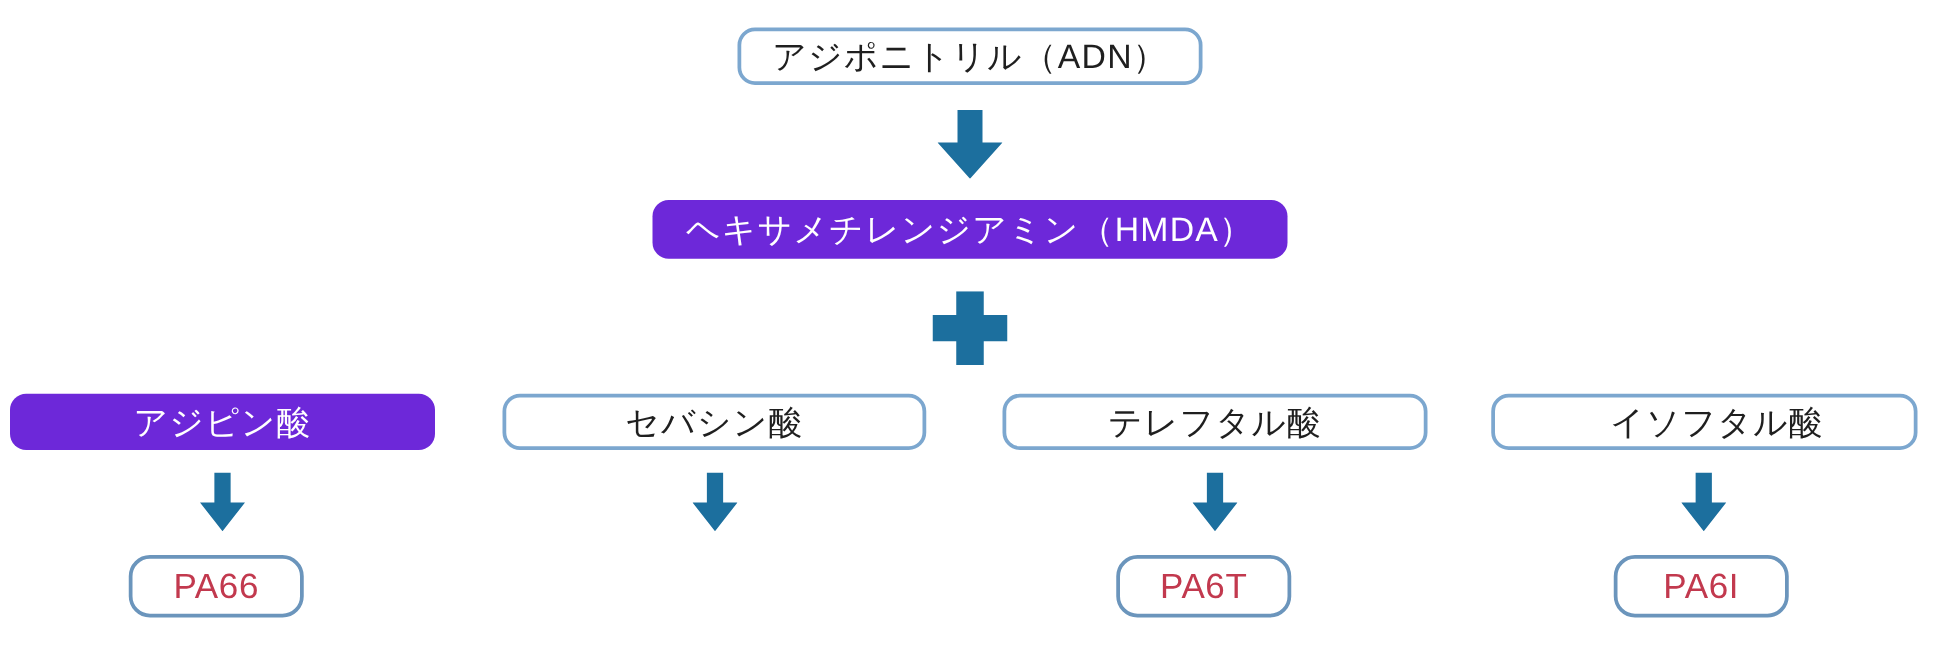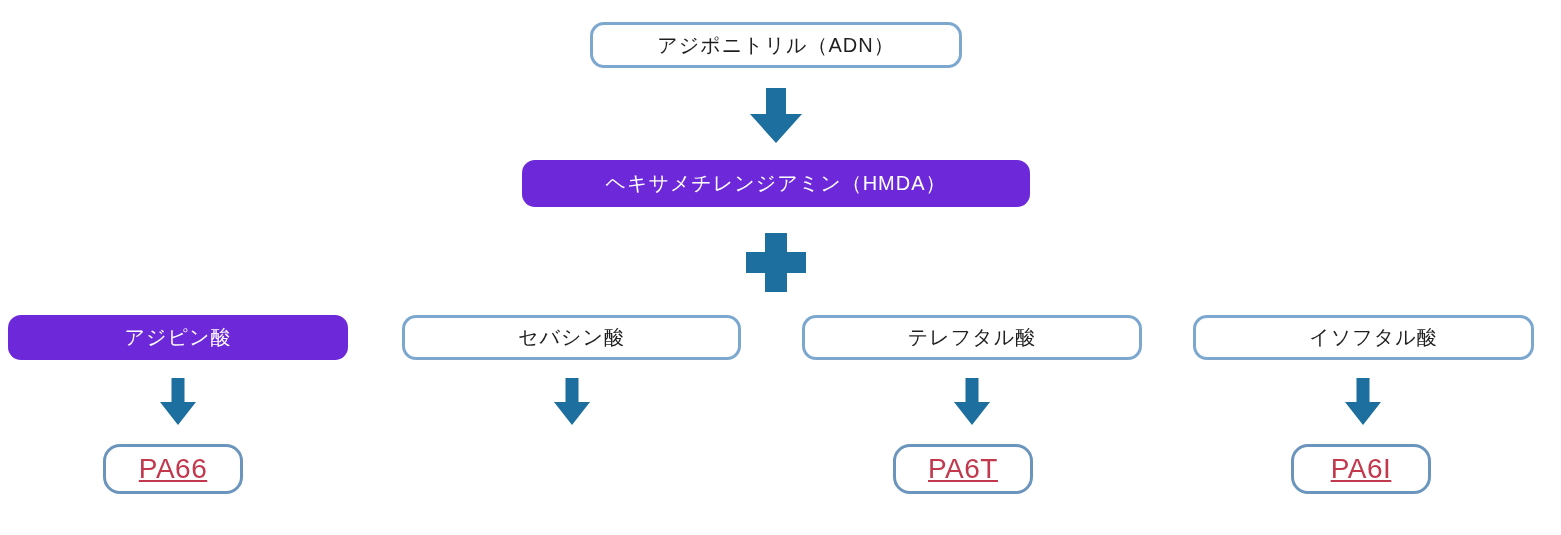--- a/index.html
+++ b/index.html
@@ -10,21 +10,21 @@
     background: #ffffff;
     font-family: "Liberation Sans", "DejaVu Sans", sans-serif;
     overflow: hidden;
   }
   .box {
     position: absolute;
     display: flex;
     align-items: center;
     justify-content: center;
     box-sizing: border-box;
-    font-size: 20px;
+    font-size: 27px;
     letter-spacing: 1px;
     color: #1f1f1f;
     white-space: nowrap;
   }
   .outline {
     background: #ffffff;
     border: 3px solid #7ca7cf;
     border-radius: 14px;
   }
   .filled {
@@ -57,21 +57,21 @@
   #acid-3 { left: 1193px; width: 341px; padding-left: 20px; }
 
   
   .arrow-small { top: 378px; }
   #arrow-0 { left: 160px;  }
   #arrow-1 { left: 554px;  }
   #arrow-2 { left: 954px;  }
   #arrow-3 { left: 1345px; }
 
   
-  .product { top: 444px; height: 50px; width: 140px; text-decoration: underline; }
+  .product { top: 444px; height: 50px; width: 140px; }
   #prod-0 { left: 103px;  }
   #prod-1 { left: 494px;  }
   #prod-2 { left: 893px;  }
   #prod-3 { left: 1291px; }
 </style>
 </head>
 <body>
 
 <div class="stage">
 

